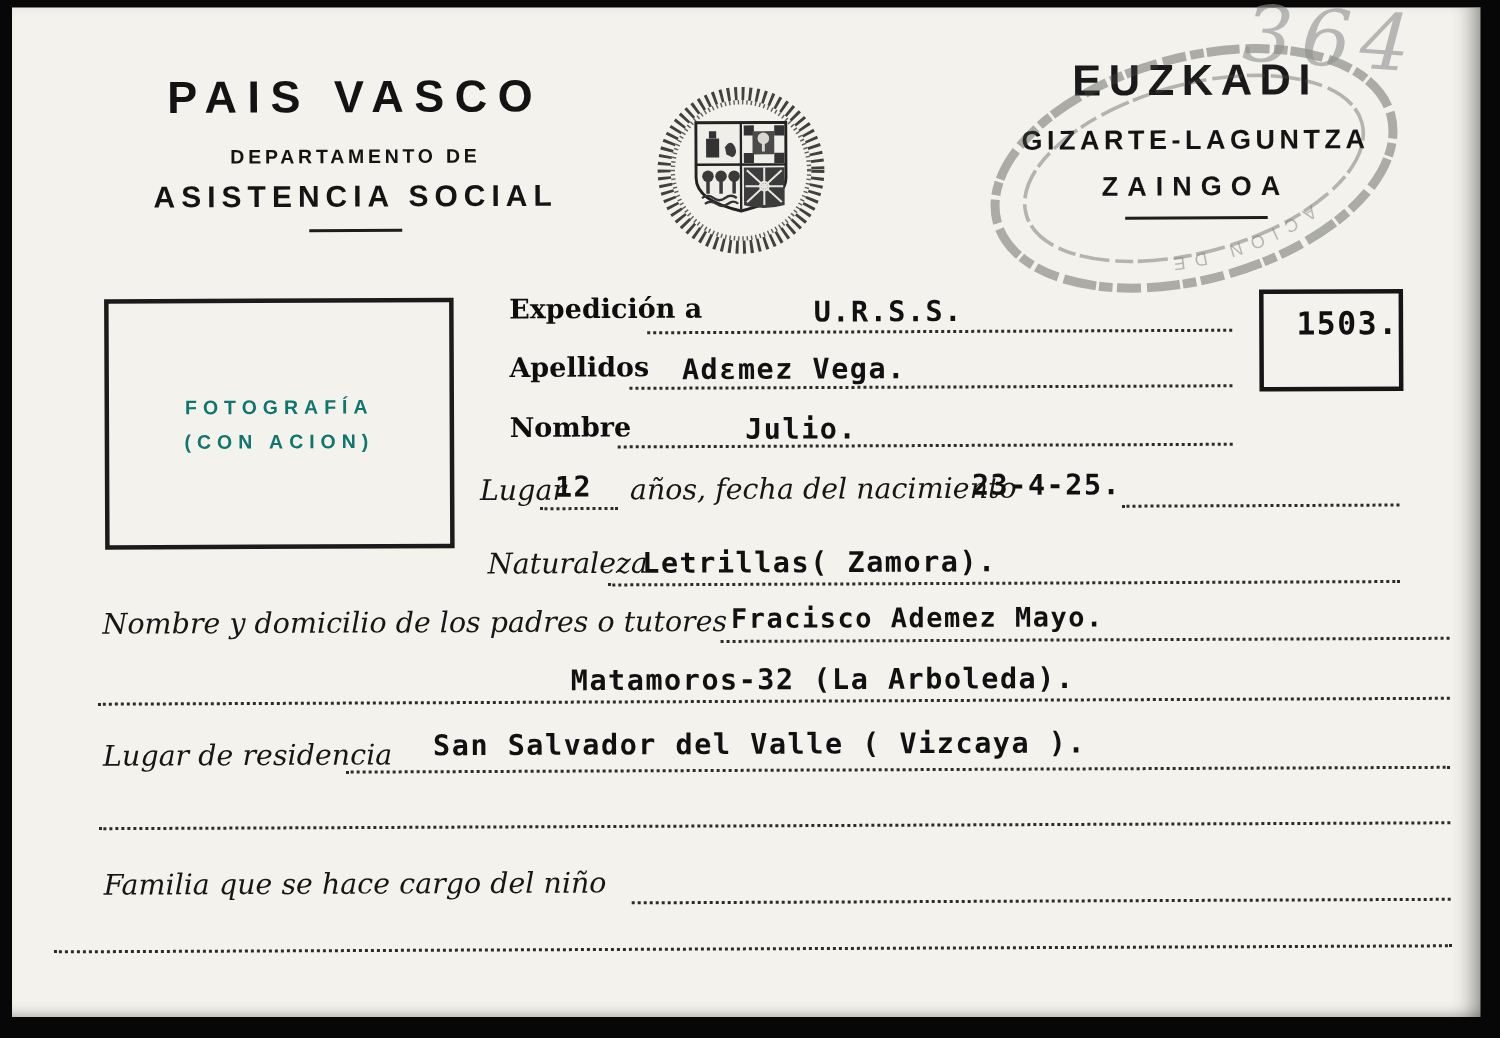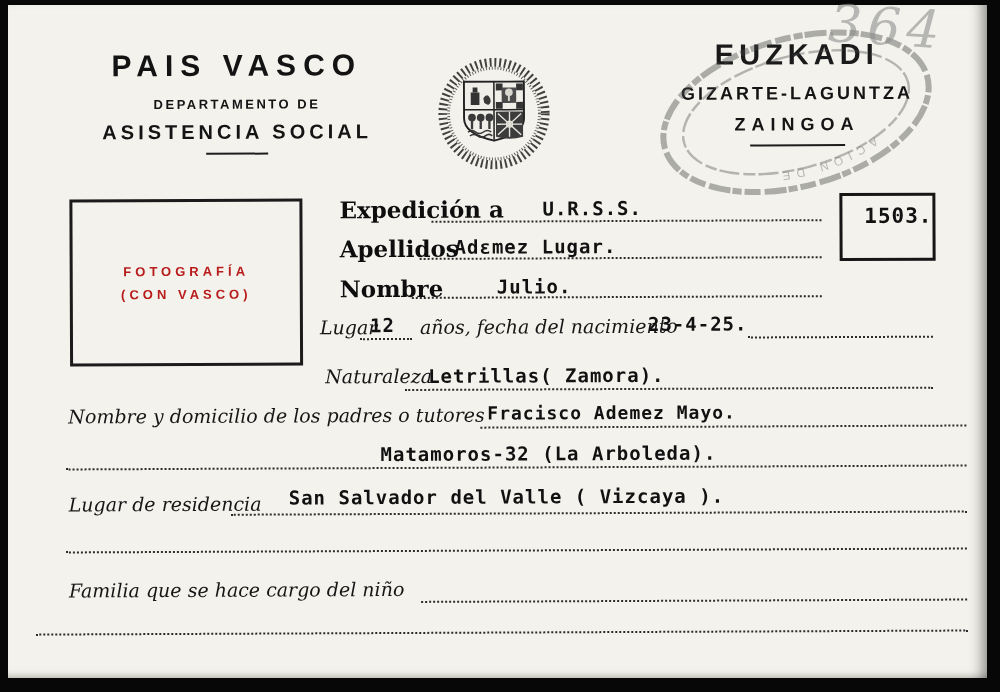--- a/index.html
+++ b/index.html
@@ -16,29 +16,29 @@
   .h1b{font-weight:bold;font-size:29px;letter-spacing:5px;color:#1a1a1a;}
   .h2{font-weight:bold;font-size:13px;letter-spacing:2.5px;margin-top:14px;}
   .h3{font-weight:bold;font-size:20px;letter-spacing:4px;margin-top:9px;}
   .h2b{font-weight:bold;font-size:18px;letter-spacing:3px;margin-top:12px;}
   .h3b{font-weight:bold;font-size:18px;letter-spacing:6px;margin-top:10px;}
   .rule{height:2px;background:#1d1d1d;margin:9px auto 0;}
 
   
   .photo-box{position:absolute;left:62px;top:193px;width:227px;height:161px;border:3px solid #1b1b1b;
              text-align:center;}
-  .photo-box .pl{display:block;font-weight:bold;font-size:13px;letter-spacing:4px;color:#b91c1c;}
+  .photo-box .pl{display:block;font-weight:bold;font-size:13px;letter-spacing:4px;color:#0f766e;}
   .photo-box .pl1{margin-top:62px;}
   .photo-box .pl2{margin-top:8px;}
   .num-box{position:absolute;left:832px;top:190px;width:90px;height:62px;border:3px solid #161616;}
   .num-box .typed{position:absolute;left:0;right:0;top:8px;text-align:right;font-size:21px;}
 
   
   .typed{font-family:"DejaVu Sans Mono",monospace;font-weight:bold;color:#111;letter-spacing:1px;}
-  .lb{position:absolute;font-family:"DejaVu Serif",serif;font-weight:bold;font-size:23px;color:#0e0e0e;}
+  .lb{position:absolute;font-family:"DejaVu Serif",serif;font-weight:bold;font-size:18px;color:#0e0e0e;}
   .il{position:absolute;font-family:"DejaVu Serif",serif;font-style:italic;font-size:19px;color:#161616;}
   .val{position:absolute;font-size:19px;}
   .dl{position:absolute;height:0;border-bottom:2px dotted #2b2b2b;}
 
   
   .stamp{position:absolute;left:637px;top:17px;width:300px;height:180px;opacity:.75;}
   .pencil{position:absolute;left:822px;top:-6px;font-family:"DejaVu Serif",serif;font-style:italic;
           font-size:52px;color:#8f8f8f;opacity:.6;transform:rotate(4deg);letter-spacing:6px;}
   .emblem{position:absolute;left:429px;top:50px;width:116px;height:118px;}
 </style>
@@ -113,34 +113,34 @@
           <text font-family="Liberation Sans, sans-serif" font-size="12" letter-spacing="6" fill="#555" opacity="0.5" transform="translate(152 92) rotate(180) translate(-152 -100)">
             <textPath href="#arc" startOffset="12%">ACION DE</textPath>
           </text>
         </g>
       </svg>
 
       <div class="pencil">364</div>
 
       <div class="photo-box">
         <span class="pl pl1">FOTOGRAFÍA</span>
-        <span class="pl pl2">(CON VASCO)</span>
+        <span class="pl pl2">(CON ACION)</span>
       </div>
 
       <div class="num-box">
         <span class="typed">1503.</span>
       </div>
 
       <span class="lb" style="left:332px;top:191px;">Expedición a</span>
       <div class="dl" style="left:424px;top:216px;width:390px;"></div>
       <span class="val typed" style="left:535px;top:193px;">U.R.S.S.</span>
 
       <span class="lb" style="left:332px;top:230px;">Apellidos</span>
       <div class="dl" style="left:412px;top:253px;width:402px;"></div>
-      <span class="val typed" style="left:447px;top:231px;">Adεmez Lugar.</span>
+      <span class="val typed" style="left:447px;top:231px;">Adεmez Vega.</span>
 
       <span class="lb" style="left:332px;top:270px;">Nombre</span>
       <div class="dl" style="left:404px;top:292px;width:410px;"></div>
       <span class="val typed" style="left:489px;top:271px;">Julio.</span>
 
       <span class="il" style="left:312px;top:311px;">Lugar</span>
       <div class="dl" style="left:352px;top:333px;width:52px;"></div>
       <span class="val typed" style="left:362px;top:309px;">12</span>
       <span class="il" style="left:412px;top:311px;">años, fecha del nacimiento</span>
       <span class="val typed" style="left:640px;top:309px;">23-4-25.</span>

